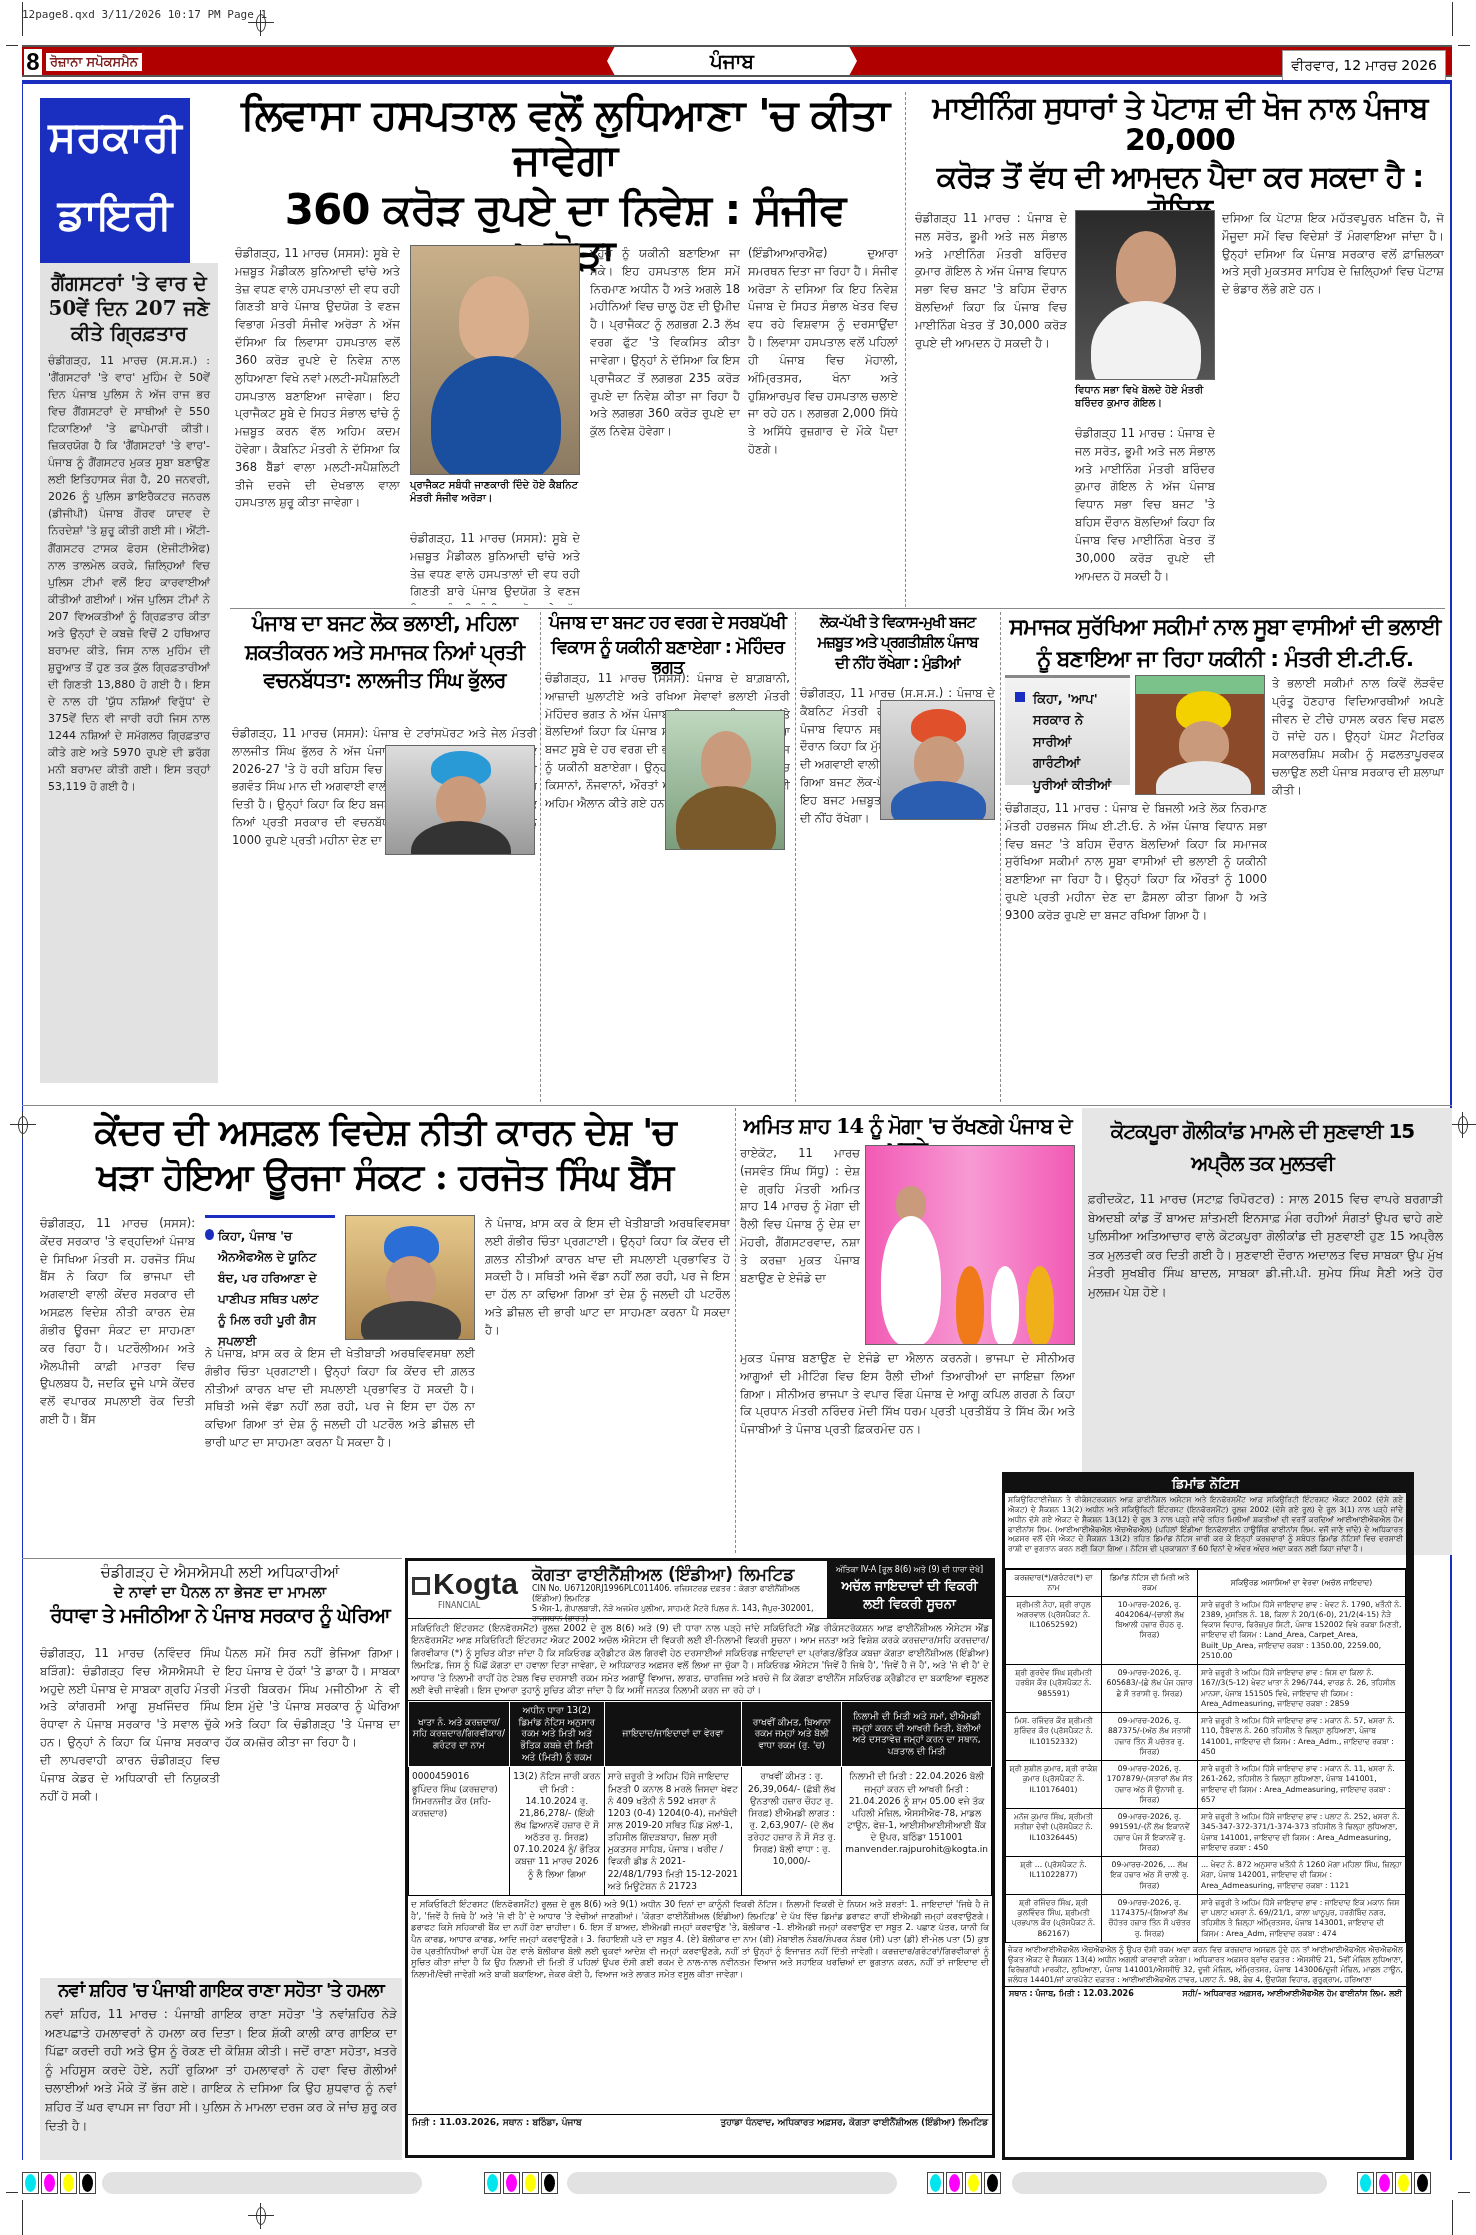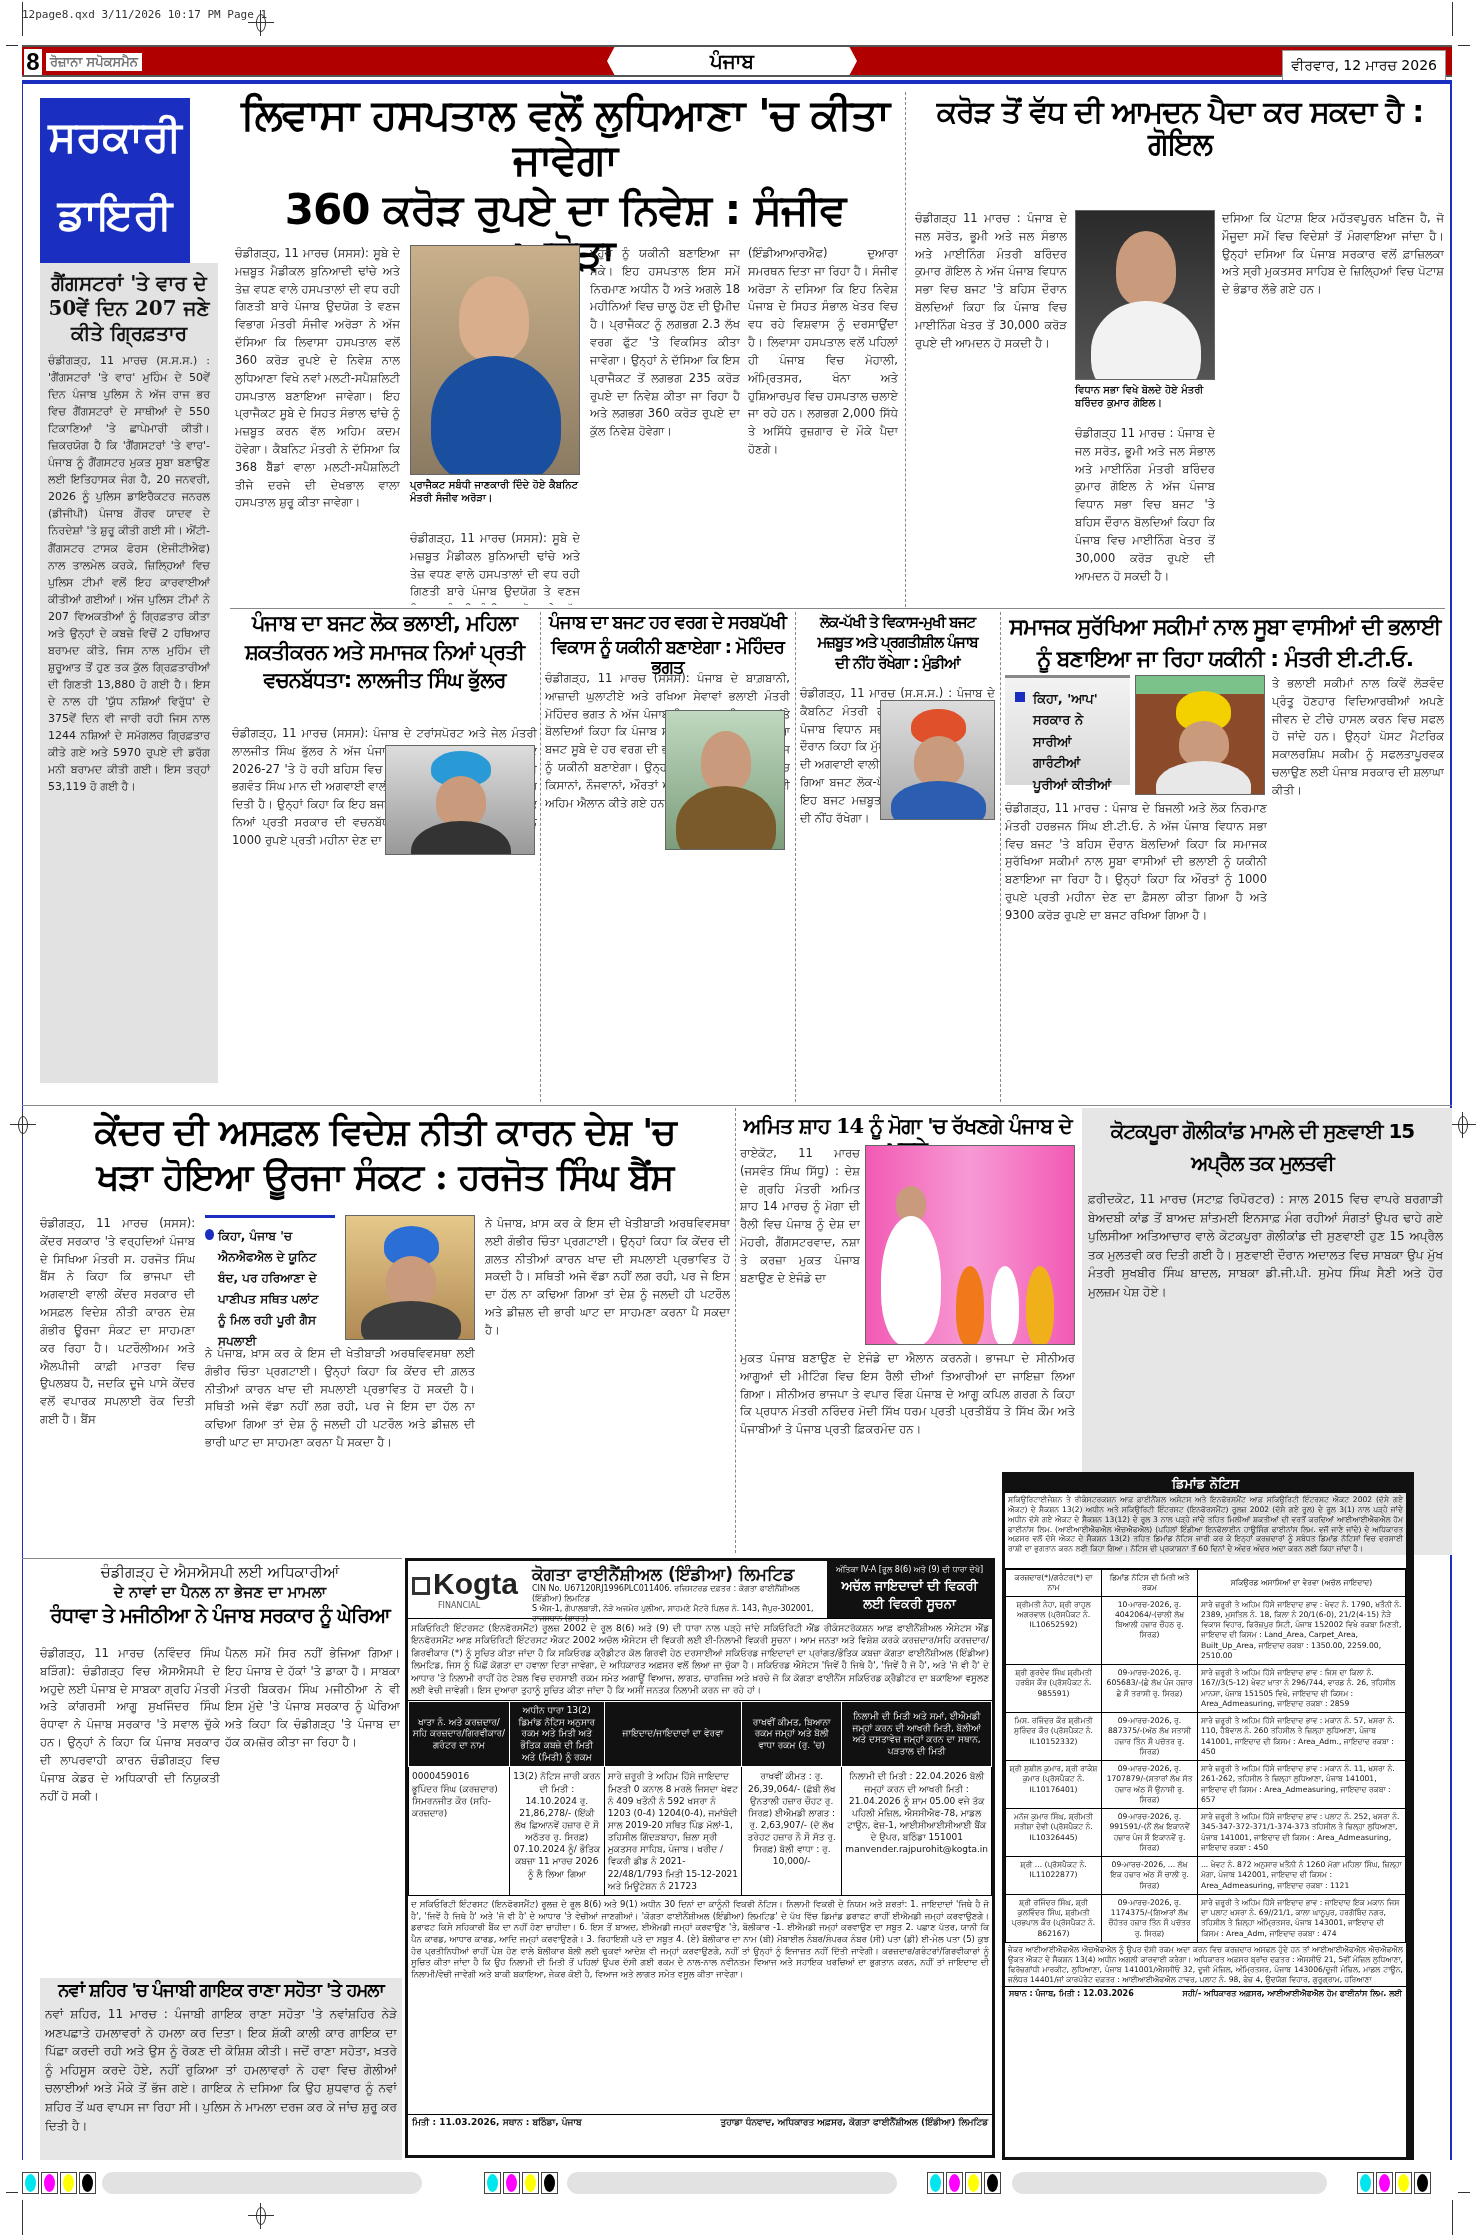--- a/index.html
+++ b/index.html
@@ -7,21 +7,21 @@
 .abs{position:absolute}
 .slug{left:22px;top:8px;font-family:"DejaVu Sans Mono",monospace;font-size:11px;color:#333}
 .reg{width:26px;height:26px}
 .reg:before{content:"";position:absolute;left:12px;top:0;width:1px;height:26px;background:#333}
 .reg:after{content:"";position:absolute;left:0;top:12px;width:26px;height:1px;background:#333}
 .reg span{position:absolute;left:8px;top:4px;width:10px;height:18px;border:1px solid #333;border-radius:50%}
 .trim{background:#333}
 
 .mast{left:22px;top:45px;width:1430px;height:32px;background:#b00000;border-top:2px solid #555;border-bottom:2px solid #555}
 .mast .pgno{position:absolute;left:2px;top:2px;height:26px;width:18px;background:#fff;color:#000;font:bold 24px "Liberation Sans",sans-serif;line-height:26px;text-align:center}
-.mast .paper{position:absolute;left:24px;top:6px;background:#fff;color:#737373;font:bold 13px "DejaVu Sans",sans-serif;padding:1px 4px}
+.mast .paper{position:absolute;left:24px;top:6px;background:#fff;color:#7f1d1d;font:bold 13px "DejaVu Sans",sans-serif;padding:1px 4px}
 .mast .section{position:absolute;left:585px;top:0;width:250px;height:28px;background:#fff;color:#000;font:bold 20px "DejaVu Sans",sans-serif;text-align:center;line-height:28px;clip-path:polygon(3% 0,97% 0,100% 50%,97% 100%,3% 100%,0 50%)}
 .mast .date{position:absolute;right:6px;top:3px;background:#fff;color:#000;font:14px "DejaVu Sans",sans-serif;padding:6px 8px;border:1px solid #999}
 .frame{left:22px;top:80px;width:1430px;height:2080px;border-top:4px solid #1a2fbf;border-left:1px solid #1a2fbf;border-right:2px solid #1a2fbf}
 
 .hl{font-family:"DejaVu Sans",sans-serif;font-weight:bold;color:#000;line-height:1.08;letter-spacing:-1px}
 .body{font-size:11.5px;line-height:1.55;text-align:justify;color:#222}
 .col{overflow:hidden}
 .vsep{border-left:1px dashed #888}
 .photo{background:#999;border:1px solid #666;overflow:hidden}
 .photo .person{position:absolute;border-radius:50% 50% 40% 40%}
@@ -78,20 +78,21 @@
   <div class="person" style="left:48px;top:30px;width:70px;height:85px;background:#d9ae8c"></div>
   <div class="person" style="left:20px;top:110px;width:130px;height:130px;background:#1a4fa0"></div>
 </div>
 <div class="abs" style="left:410px;top:478px;width:170px;font-size:10px;line-height:1.3;font-weight:bold">ਪ੍ਰਾਜੈਕਟ ਸਬੰਧੀ ਜਾਣਕਾਰੀ ਦਿੰਦੇ ਹੋਏ ਕੈਬਨਿਟ ਮੰਤਰੀ ਸੰਜੀਵ ਅਰੋੜਾ।</div>
 <div class="abs body col" style="left:410px;top:530px;width:170px;height:75px">ਚੰਡੀਗੜ੍ਹ, 11 ਮਾਰਚ (ਸਸਸ): ਸੂਬੇ ਦੇ ਮਜ਼ਬੂਤ ਮੈਡੀਕਲ ਬੁਨਿਆਦੀ ਢਾਂਚੇ ਅਤੇ ਤੇਜ਼ ਵਧਣ ਵਾਲੇ ਹਸਪਤਾਲਾਂ ਦੀ ਵਧ ਰਹੀ ਗਿਣਤੀ ਬਾਰੇ ਪੰਜਾਬ ਉਦਯੋਗ ਤੇ ਵਣਜ ਵਿਭਾਗ ਮੰਤਰੀ ਸੰਜੀਵ ਅਰੋੜਾ ਨੇ ਅੱਜ ਦੱਸਿਆ ਕਿ ਲਿਵਾਸਾ ਹਸਪਤਾਲ ਵਲੋਂ 360 ਕਰੋੜ ਰੁਪਏ ਦੇ ਨਿਵੇਸ਼ ਨਾਲ ਲੁਧਿਆਣਾ ਵਿਖੇ ਨਵਾਂ ਮਲਟੀ-ਸਪੈਸ਼ਲਿਟੀ ਹਸਪਤਾਲ ਬਣਾਇਆ ਜਾਵੇਗਾ। ਇਹ ਪ੍ਰਾਜੈਕਟ ਸੂਬੇ ਦੇ ਸਿਹਤ ਸੰਭਾਲ ਢਾਂਚੇ ਨੂੰ ਮਜ਼ਬੂਤ ਕਰਨ ਵੱਲ ਅਹਿਮ ਕਦਮ ਹੋਵੇਗਾ। ਕੈਬਨਿਟ ਮੰਤਰੀ ਨੇ ਦੱਸਿਆ ਕਿ 368 ਬੈੱਡਾਂ ਵਾਲਾ ਮਲਟੀ-ਸਪੈਸ਼ਲਿਟੀ ਤੀਜੇ ਦਰਜੇ ਦੀ ਦੇਖਭਾਲ ਵਾਲਾ ਹਸਪਤਾਲ ਸ਼ੁਰੂ ਕੀਤਾ ਜਾਵੇਗਾ।</div>
 <div class="abs body col" style="left:590px;top:245px;width:150px;height:360px">ਪਹੁੰਚ ਨੂੰ ਯਕੀਨੀ ਬਣਾਇਆ ਜਾ ਸਕੇ। ਇਹ ਹਸਪਤਾਲ ਇਸ ਸਮੇਂ ਨਿਰਮਾਣ ਅਧੀਨ ਹੈ ਅਤੇ ਅਗਲੇ 18 ਮਹੀਨਿਆਂ ਵਿਚ ਚਾਲੂ ਹੋਣ ਦੀ ਉਮੀਦ ਹੈ। ਪ੍ਰਾਜੈਕਟ ਨੂੰ ਲਗਭਗ 2.3 ਲੱਖ ਵਰਗ ਫੁੱਟ 'ਤੇ ਵਿਕਸਿਤ ਕੀਤਾ ਜਾਵੇਗਾ। ਉਨ੍ਹਾਂ ਨੇ ਦੱਸਿਆ ਕਿ ਇਸ ਪ੍ਰਾਜੈਕਟ ਤੋਂ ਲਗਭਗ 235 ਕਰੋੜ ਰੁਪਏ ਦਾ ਨਿਵੇਸ਼ ਕੀਤਾ ਜਾ ਰਿਹਾ ਹੈ ਅਤੇ ਲਗਭਗ 360 ਕਰੋੜ ਰੁਪਏ ਦਾ ਕੁੱਲ ਨਿਵੇਸ਼ ਹੋਵੇਗਾ।</div>
 <div class="abs body col" style="left:748px;top:245px;width:150px;height:360px">(ਇੰਡੀਆਆਰਐਫ) ਦੁਆਰਾ ਸਮਰਥਨ ਦਿਤਾ ਜਾ ਰਿਹਾ ਹੈ। ਸੰਜੀਵ ਅਰੋੜਾ ਨੇ ਦਸਿਆ ਕਿ ਇਹ ਨਿਵੇਸ਼ ਪੰਜਾਬ ਦੇ ਸਿਹਤ ਸੰਭਾਲ ਖੇਤਰ ਵਿਚ ਵਧ ਰਹੇ ਵਿਸ਼ਵਾਸ ਨੂੰ ਦਰਸਾਉਂਦਾ ਹੈ। ਲਿਵਾਸਾ ਹਸਪਤਾਲ ਵਲੋਂ ਪਹਿਲਾਂ ਹੀ ਪੰਜਾਬ ਵਿਚ ਮੋਹਾਲੀ, ਅੰਮ੍ਰਿਤਸਰ, ਖੰਨਾ ਅਤੇ ਹੁਸ਼ਿਆਰਪੁਰ ਵਿਚ ਹਸਪਤਾਲ ਚਲਾਏ ਜਾ ਰਹੇ ਹਨ। ਲਗਭਗ 2,000 ਸਿੱਧੇ ਤੇ ਅਸਿੱਧੇ ਰੁਜ਼ਗਾਰ ਦੇ ਮੌਕੇ ਪੈਦਾ ਹੋਣਗੇ।</div>
 
 <div class="abs vsep" style="left:905px;top:92px;height:515px"></div>
 <div class="abs hl" style="left:915px;top:92px;width:530px;font-size:30px;text-align:center">
+  <div>ਮਾਈਨਿੰਗ ਸੁਧਾਰਾਂ ਤੇ ਪੋਟਾਸ਼ ਦੀ ਖੋਜ ਨਾਲ ਪੰਜਾਬ 20,000</div>
   <div style="margin-top:4px">ਕਰੋੜ ਤੋਂ ਵੱਧ ਦੀ ਆਮਦਨ ਪੈਦਾ ਕਰ ਸਕਦਾ ਹੈ : ਗੋਇਲ</div>
 </div>
 <div class="abs body col" style="left:915px;top:210px;width:152px;height:395px">ਚੰਡੀਗੜ੍ਹ 11 ਮਾਰਚ : ਪੰਜਾਬ ਦੇ ਜਲ ਸਰੋਤ, ਭੂਮੀ ਅਤੇ ਜਲ ਸੰਭਾਲ ਅਤੇ ਮਾਈਨਿੰਗ ਮੰਤਰੀ ਬਰਿੰਦਰ ਕੁਮਾਰ ਗੋਇਲ ਨੇ ਅੱਜ ਪੰਜਾਬ ਵਿਧਾਨ ਸਭਾ ਵਿਚ ਬਜਟ 'ਤੇ ਬਹਿਸ ਦੌਰਾਨ ਬੋਲਦਿਆਂ ਕਿਹਾ ਕਿ ਪੰਜਾਬ ਵਿਚ ਮਾਈਨਿੰਗ ਖੇਤਰ ਤੋਂ 30,000 ਕਰੋੜ ਰੁਪਏ ਦੀ ਆਮਦਨ ਹੋ ਸਕਦੀ ਹੈ।</div>
 <div class="abs photo" style="left:1075px;top:210px;width:140px;height:170px;background:linear-gradient(#2a2a2a,#555)">
   <div class="person" style="left:40px;top:20px;width:60px;height:75px;background:#c99a7b"></div>
   <div class="person" style="left:15px;top:90px;width:110px;height:100px;background:#f2f2f2"></div>
 </div>
 <div class="abs" style="left:1075px;top:383px;width:140px;font-size:10px;line-height:1.3;font-weight:bold">ਵਿਧਾਨ ਸਭਾ ਵਿਖੇ ਬੋਲਦੇ ਹੋਏ ਮੰਤਰੀ ਬਰਿੰਦਰ ਕੁਮਾਰ ਗੋਇਲ।</div>
 <div class="abs body col" style="left:1075px;top:425px;width:140px;height:180px">ਚੰਡੀਗੜ੍ਹ 11 ਮਾਰਚ : ਪੰਜਾਬ ਦੇ ਜਲ ਸਰੋਤ, ਭੂਮੀ ਅਤੇ ਜਲ ਸੰਭਾਲ ਅਤੇ ਮਾਈਨਿੰਗ ਮੰਤਰੀ ਬਰਿੰਦਰ ਕੁਮਾਰ ਗੋਇਲ ਨੇ ਅੱਜ ਪੰਜਾਬ ਵਿਧਾਨ ਸਭਾ ਵਿਚ ਬਜਟ 'ਤੇ ਬਹਿਸ ਦੌਰਾਨ ਬੋਲਦਿਆਂ ਕਿਹਾ ਕਿ ਪੰਜਾਬ ਵਿਚ ਮਾਈਨਿੰਗ ਖੇਤਰ ਤੋਂ 30,000 ਕਰੋੜ ਰੁਪਏ ਦੀ ਆਮਦਨ ਹੋ ਸਕਦੀ ਹੈ।</div>
 <div class="abs body col" style="left:1222px;top:210px;width:222px;height:395px">ਦਸਿਆ ਕਿ ਪੋਟਾਸ਼ ਇਕ ਮਹੱਤਵਪੂਰਨ ਖਣਿਜ ਹੈ, ਜੋ ਮੌਜੂਦਾ ਸਮੇਂ ਵਿਚ ਵਿਦੇਸ਼ਾਂ ਤੋਂ ਮੰਗਵਾਇਆ ਜਾਂਦਾ ਹੈ। ਉਨ੍ਹਾਂ ਦਸਿਆ ਕਿ ਪੰਜਾਬ ਸਰਕਾਰ ਵਲੋਂ ਫ਼ਾਜ਼ਿਲਕਾ ਅਤੇ ਸ੍ਰੀ ਮੁਕਤਸਰ ਸਾਹਿਬ ਦੇ ਜ਼ਿਲ੍ਹਿਆਂ ਵਿਚ ਪੋਟਾਸ਼ ਦੇ ਭੰਡਾਰ ਲੱਭੇ ਗਏ ਹਨ।</div>

